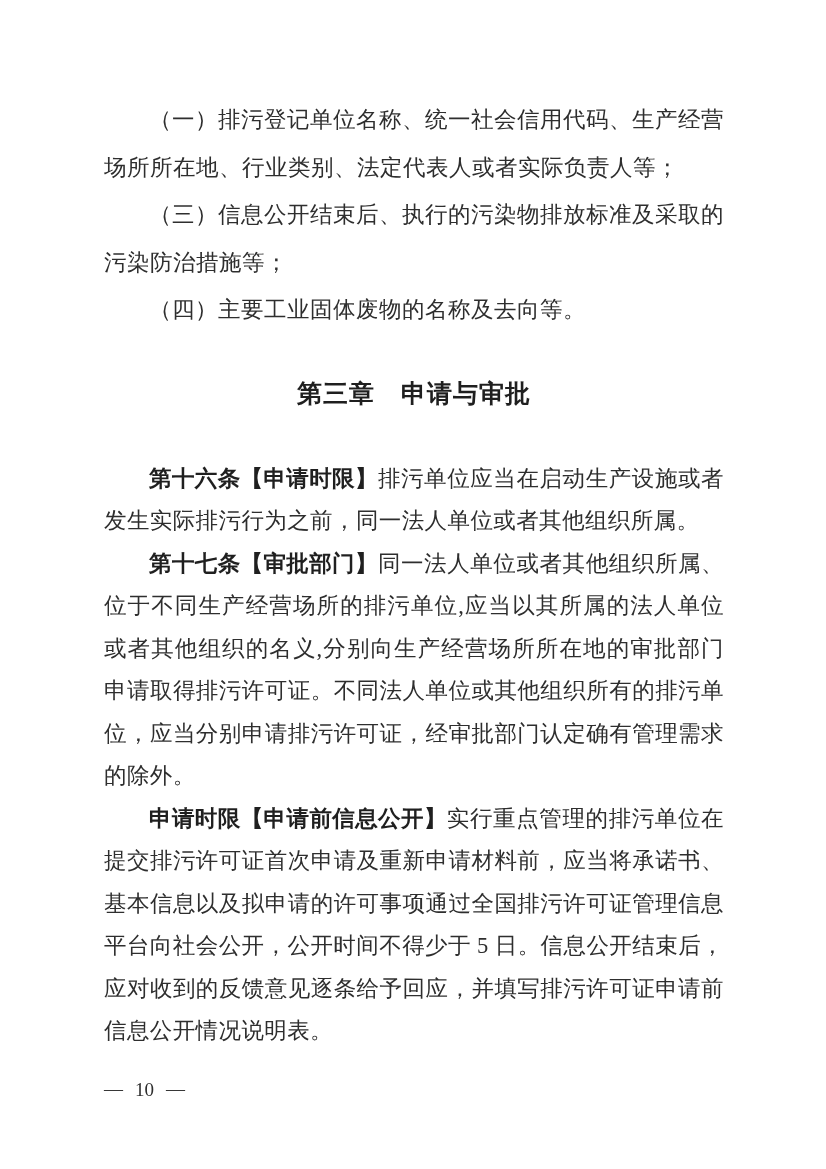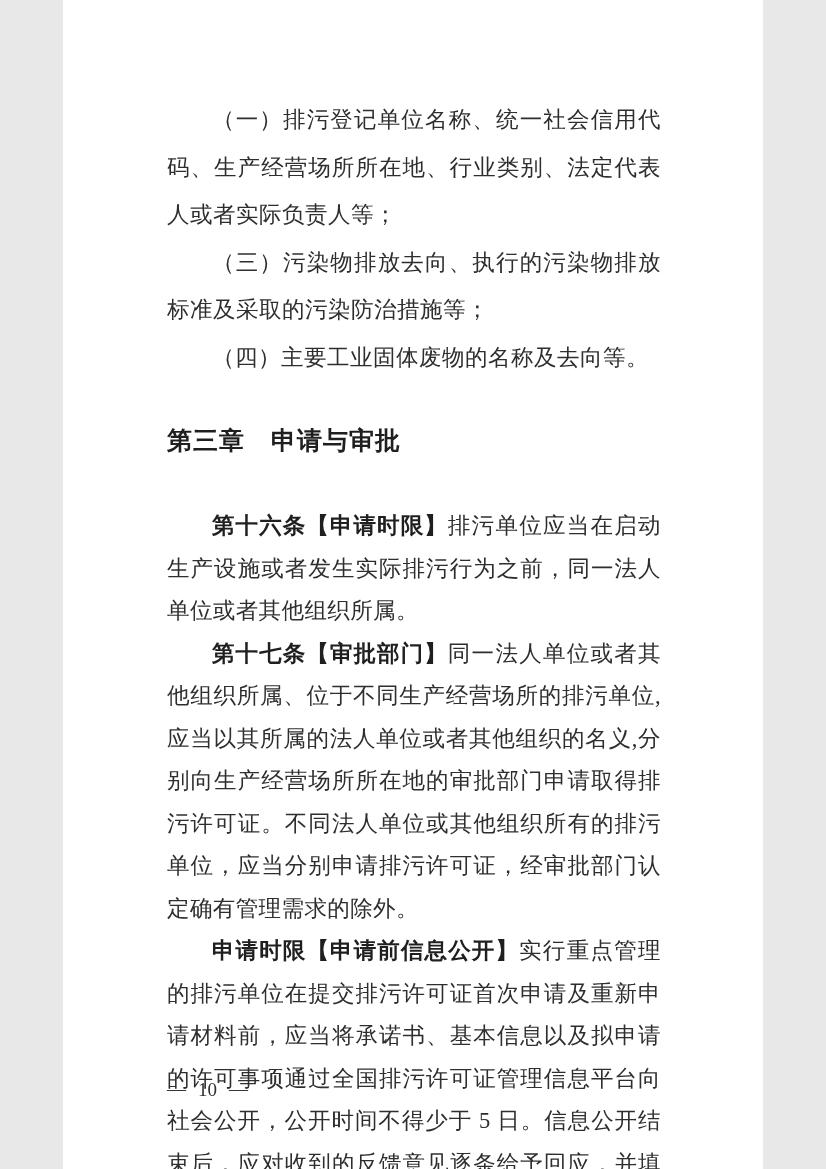--- a/index.html
+++ b/index.html
@@ -3,21 +3,21 @@
 <meta charset="utf-8">
 <style>
   * { margin: 0; padding: 0; box-sizing: border-box; }
 
   html, body {
     background: #e8e8e8;
   }
 
   .page {
     position: relative;
-    width: 700px;
+    width: 826px;
     height: 1169px;
     margin: 0 auto;
     background: #ffffff;
     color: #2b2b2b;
     overflow: hidden;
     font-family: "Liberation Serif", "DejaVu Serif", serif;
   }
 
   .content {
     position: absolute;
@@ -33,20 +33,21 @@
     letter-spacing: 0.5px;
     text-align: justify;
     text-indent: 2em;
     color: #2e2e2e;
   }
 
   
   .chapter-heading {
     margin-top: 42px;
     margin-bottom: 48px;
+    text-align: center;
     font-family: "Liberation Sans", "DejaVu Sans", sans-serif;
     font-weight: 700;
     font-size: 25px;
     line-height: 34px;
     color: #1f1f1f;
     letter-spacing: 1px;
   }
 
   
   .article-para {
@@ -90,21 +91,21 @@
 </head>
 <body>
 
 <div class="page">
 
   <main class="content">
 
     <p class="list-para">（一）排污登记单位名称、统一社会信用代码、生产经营场所所在地、行业类别、法定代表人或者实际负责人等；</p>
 
 
-    <p class="list-para">（三）污染物排放去向、执行的污染物排放标准及采取的污染防治措施等；</p>
+    <p class="list-para">（三）信息公开结束后、执行的污染物排放标准及采取的污染防治措施等；</p>
 
     <p class="list-para">（四）主要工业固体废物的名称及去向等。</p>
 
     <h2 class="chapter-heading">第三章　申请与审批</h2>
 
     <p class="article-para"><span class="article-title">第十六条【申请时限】</span><span>排污单位应当在启动生产设施或者发生实际排污行为之前，同一法人单位或者其他组织所属。</span></p>
 
     <p class="article-para"><span class="article-title">第十七条【审批部门】</span><span>同一法人单位或者其他组织所属、位于不同生产经营场所的排污单位,应当以其所属的法人单位或者其他组织的名义,分别向生产经营场所所在地的审批部门申请取得排污许可证。不同法人单位或其他组织所有的排污单位，应当分别申请排污许可证，经审批部门认定确有管理需求的除外。</span></p>
 
     <p class="article-para"><span class="article-title">申请时限【申请前信息公开】</span><span>实行重点管理的排污单位在提交排污许可证首次申请及重新申请材料前，应当将承诺书、基本信息以及拟申请的许可事项通过全国排污许可证管理信息平台向社会公开，公开时间不得少于 5 日。信息公开结束后，应对收到的反馈意见逐条给予回应，并填写排污许可证申请前信息公开情况说明表。</span></p>

